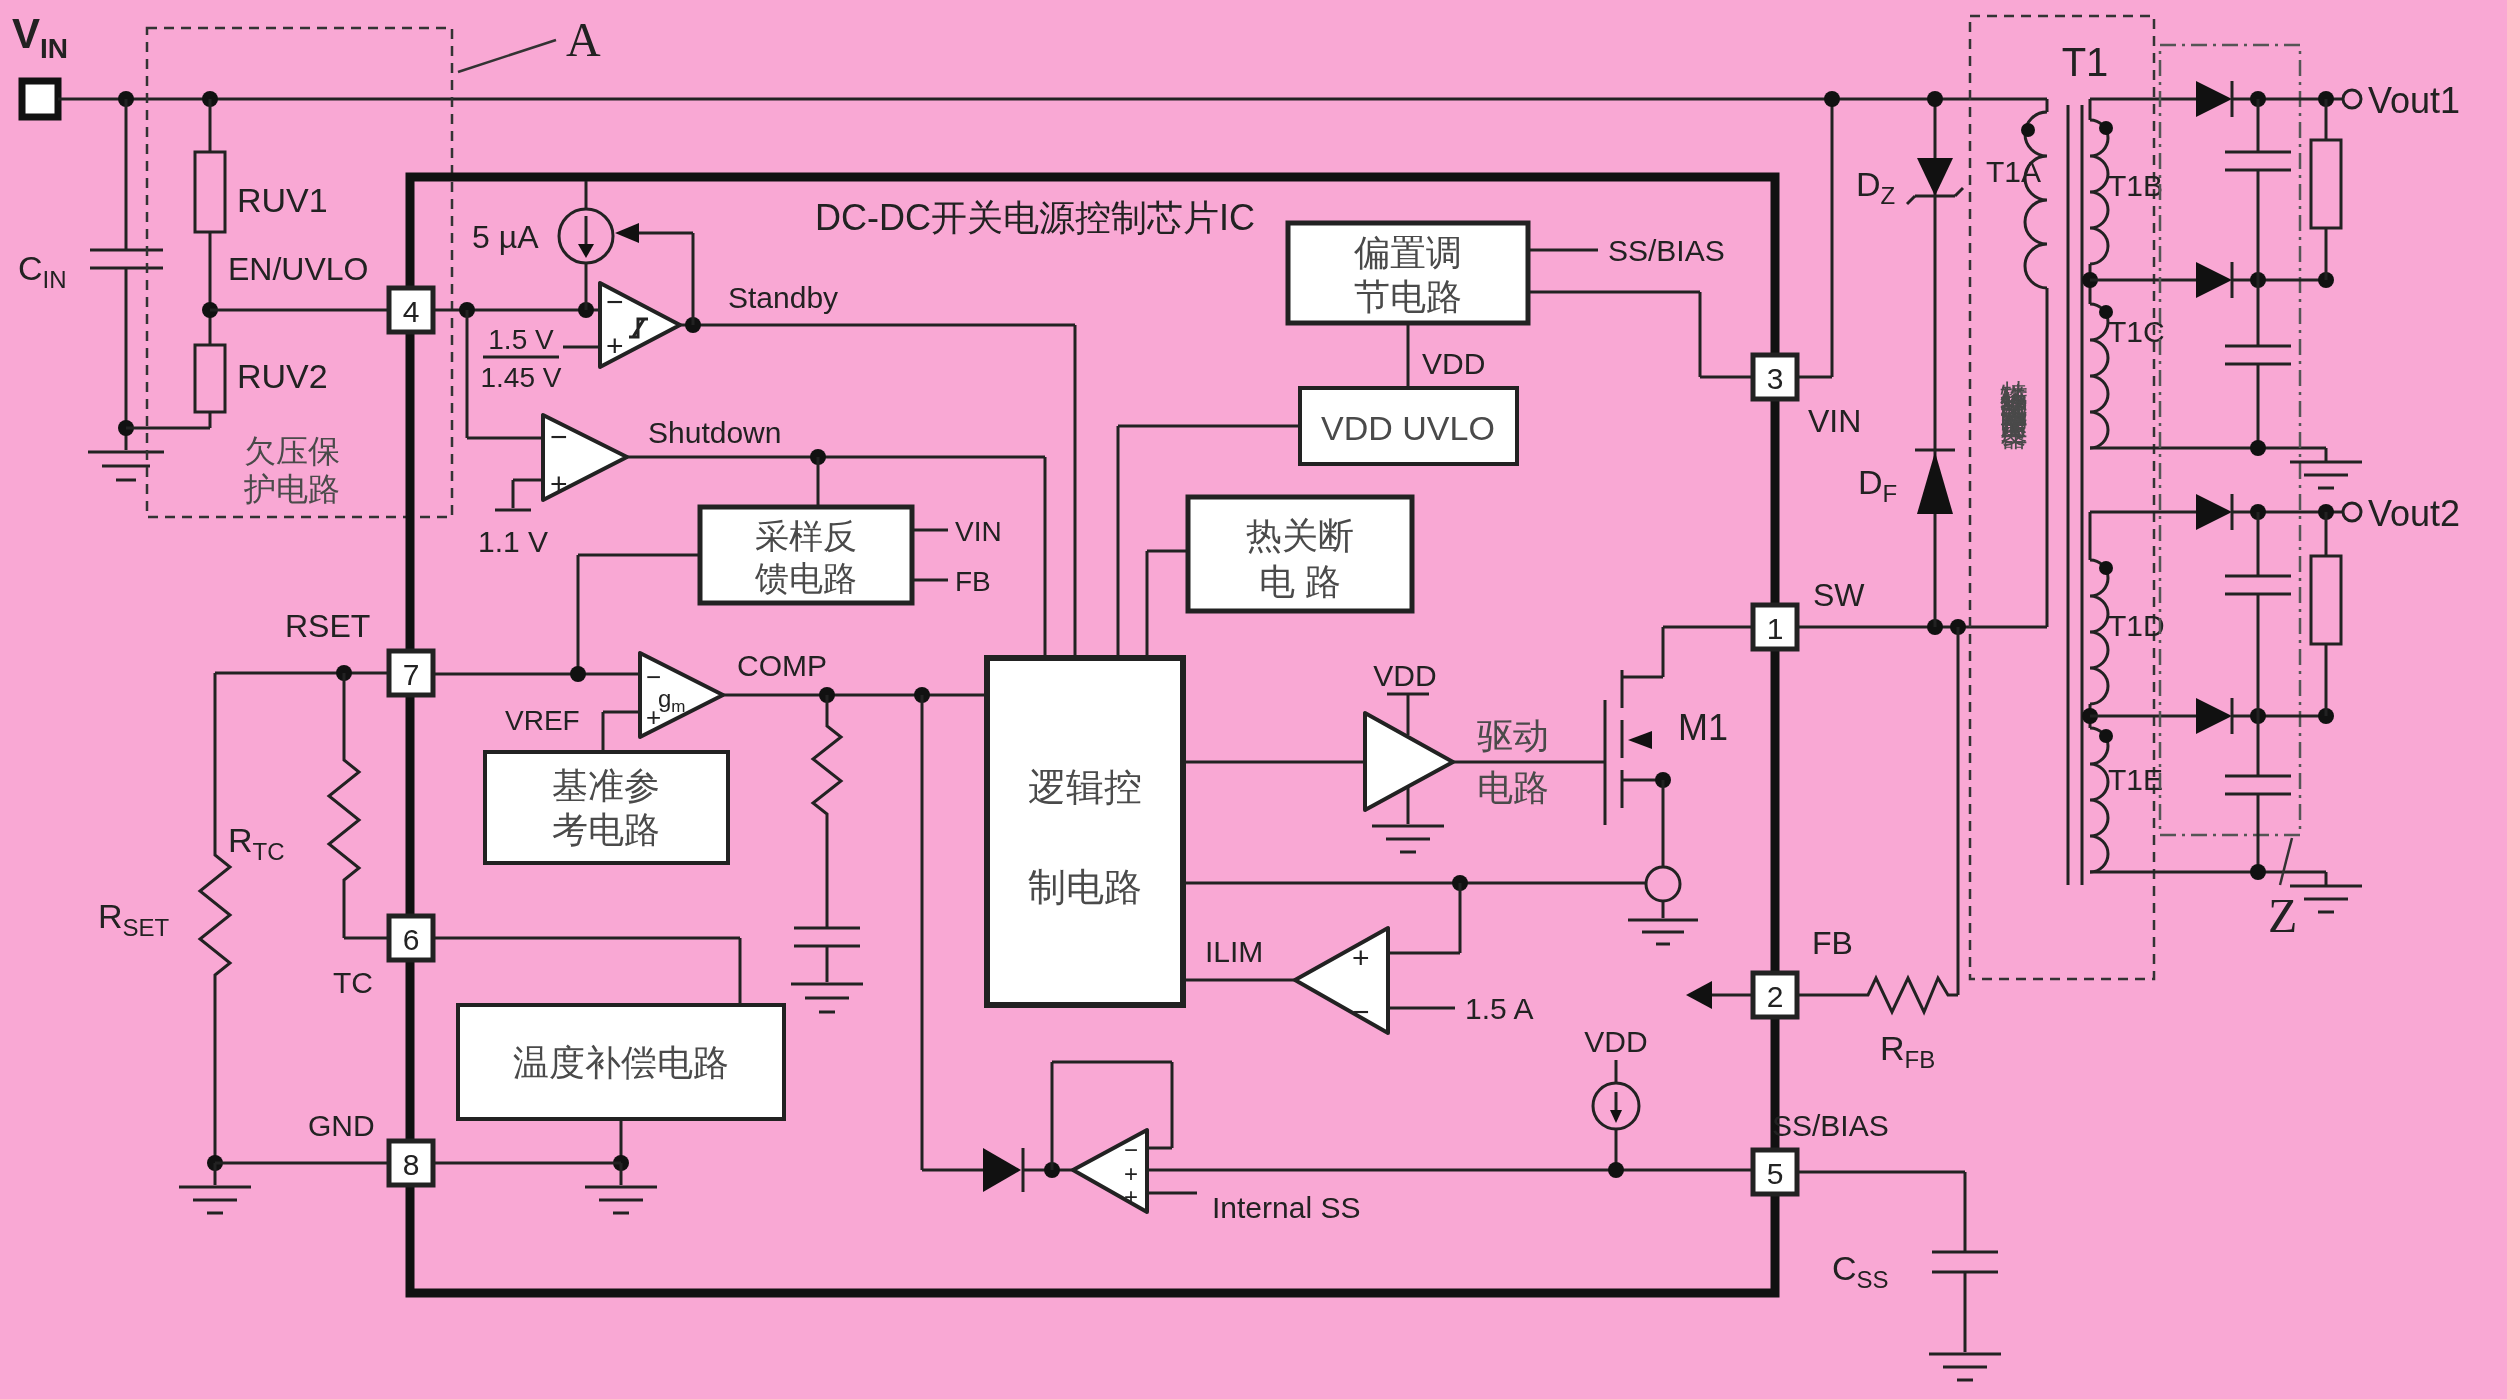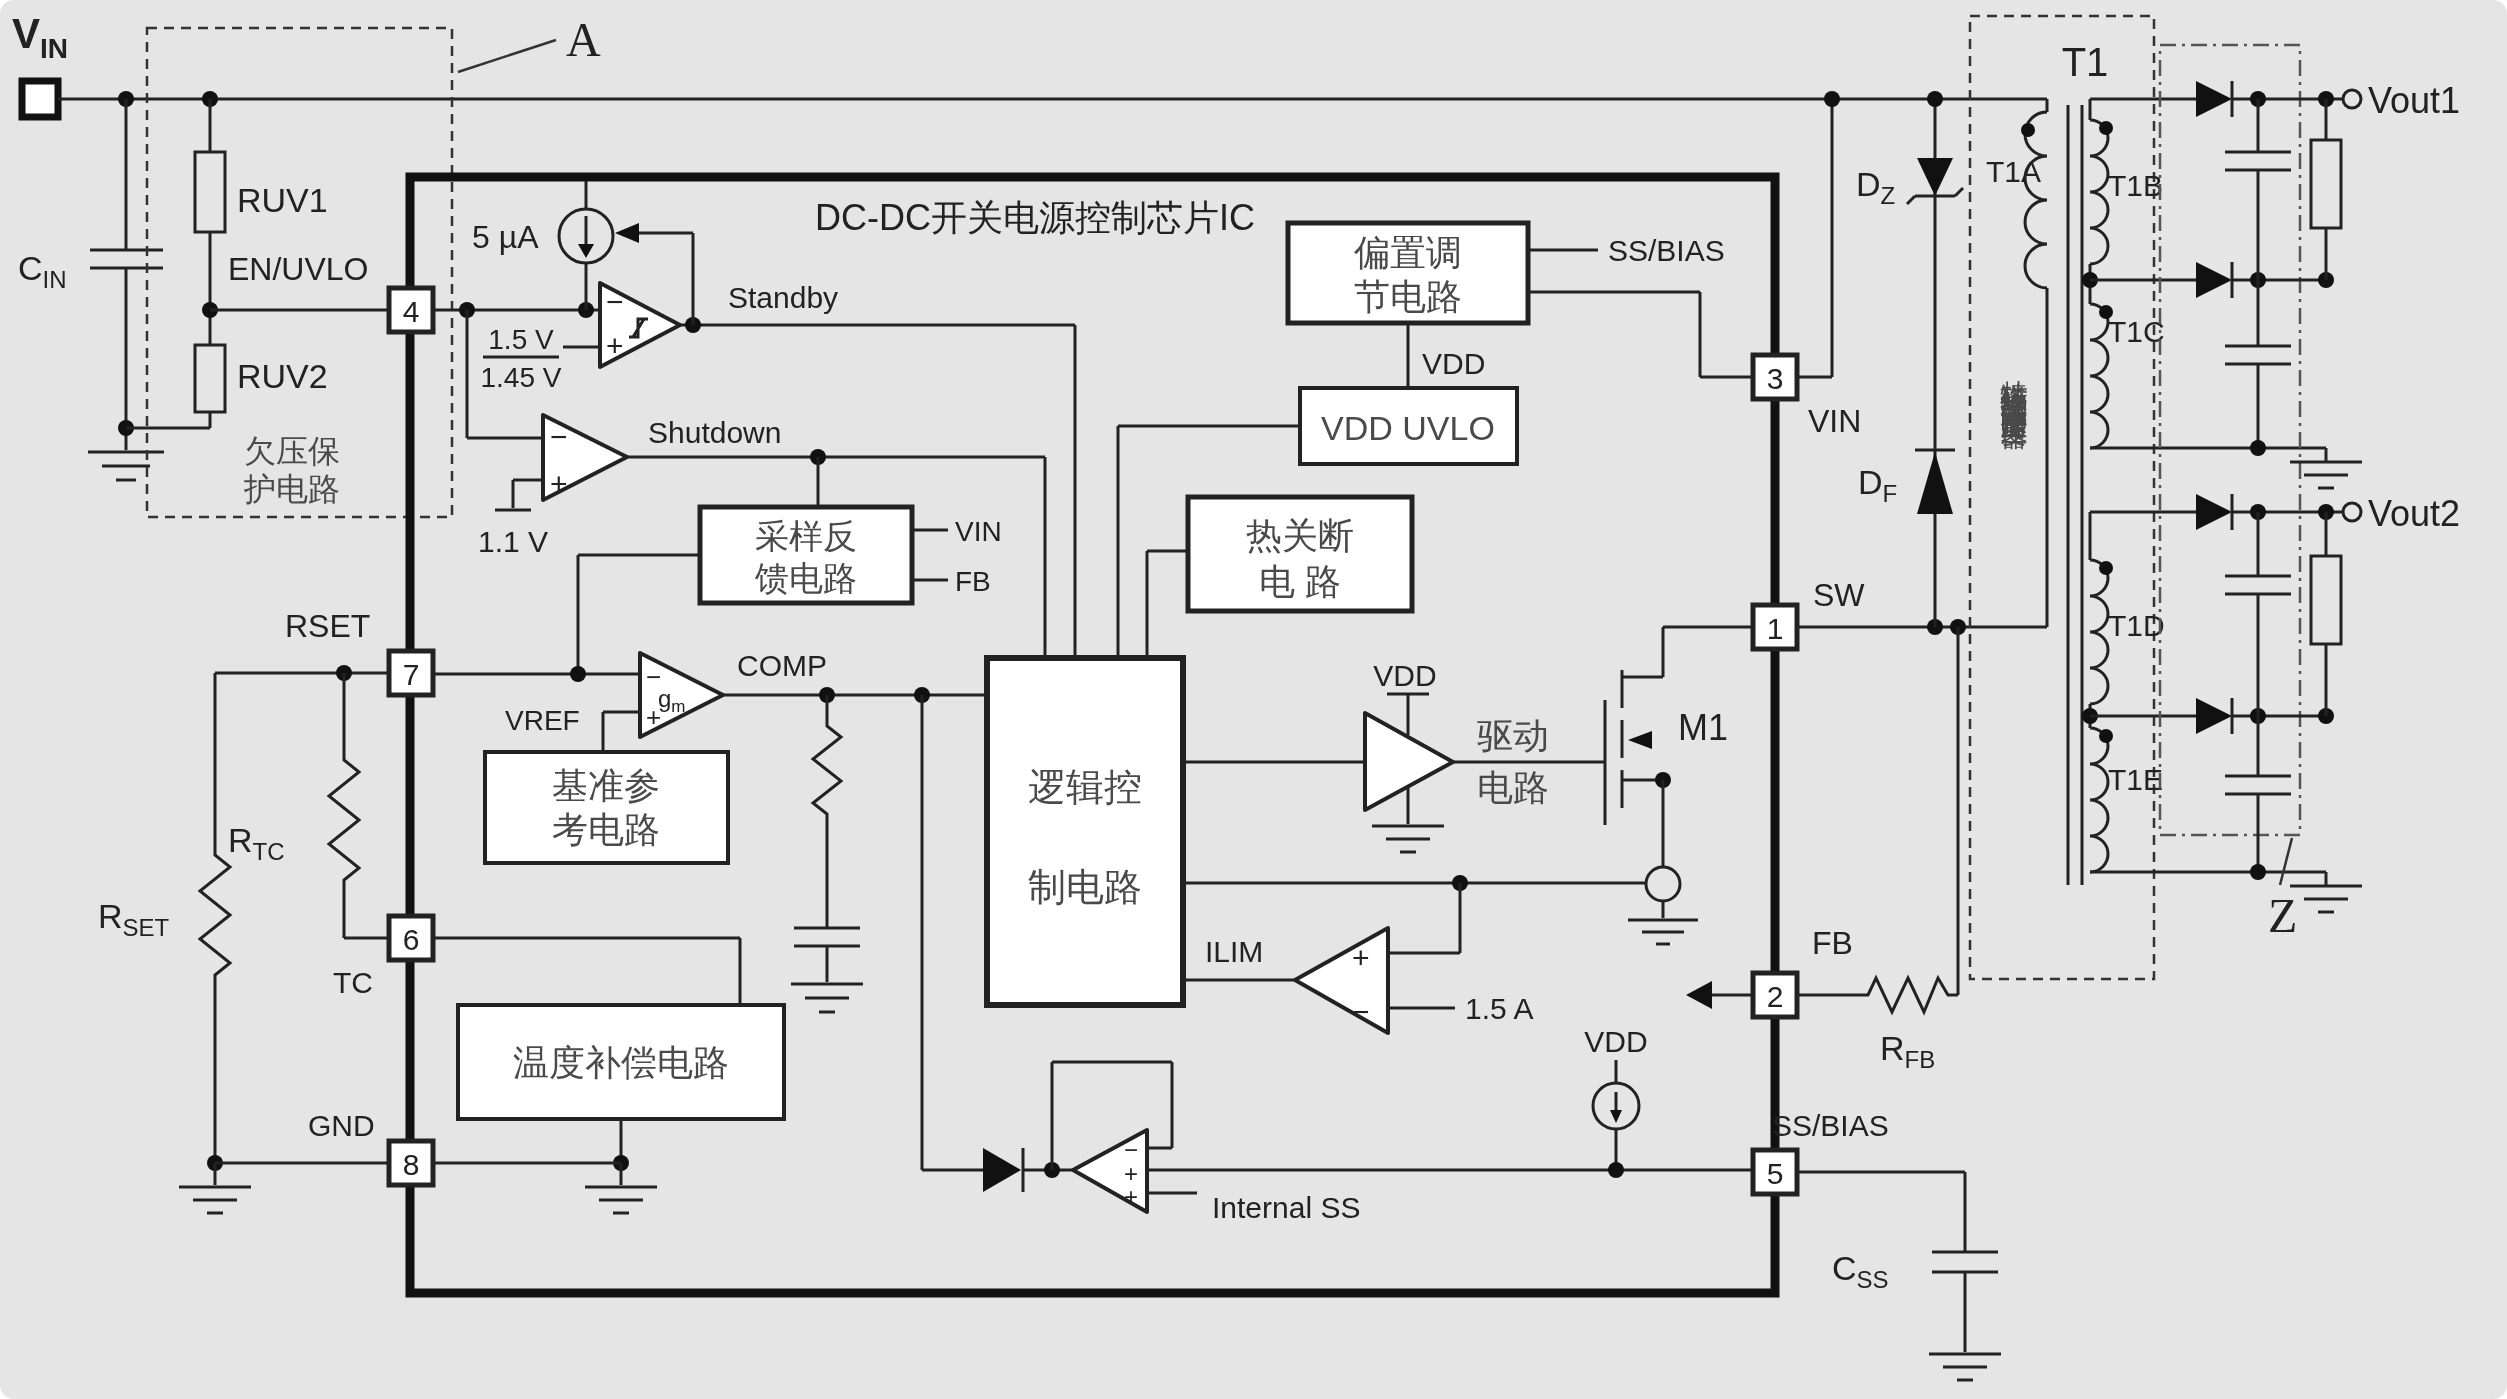--- a/index.html
+++ b/index.html
@@ -1,17 +1,17 @@
 <!DOCTYPE html>
 <html><head>
 <meta charset="utf-8">
 <style>
   html,body{margin:0;padding:0;background:#fff;}
-  .stage{position:relative;width:2507px;height:1399px;background:#e5e5e5;overflow:hidden;
-         font-family:"Liberation Sans",sans-serif;border-radius:14px;}
+  .stage{position:relative;width:2507px;height:1399px;background:#f9a8d4;overflow:hidden;
+         font-family:"Liberation Sans",sans-serif;}
   svg{position:absolute;left:0;top:0;}
   svg text{font-family:"Liberation Sans",sans-serif;fill:#222;}
   .cn{fill:#4a4a4a;}
   .w{stroke:#222;stroke-width:3;fill:none;}
   .dash{stroke:#333;stroke-width:2.5;fill:none;stroke-dasharray:10 7;}
   .dashdot{stroke:#555;stroke-width:2.5;fill:none;stroke-dasharray:16 6 3 6;}
   .blk{fill:#fff;stroke:#222;stroke-width:5;}
   .blk4{fill:#fff;stroke:#222;stroke-width:4;}
   .tri{fill:#fff;stroke:#222;stroke-width:4;stroke-linejoin:round;}
   .dot{fill:#111;stroke:none;}

